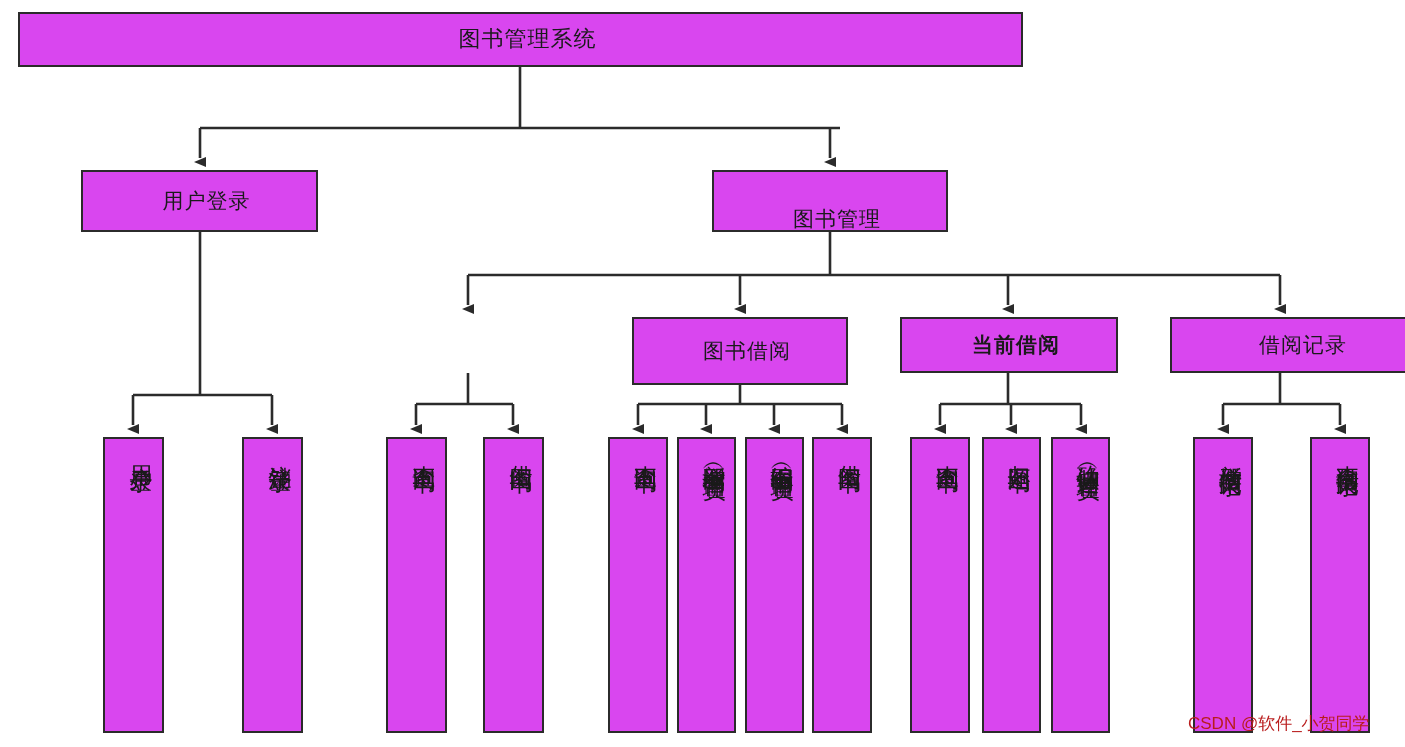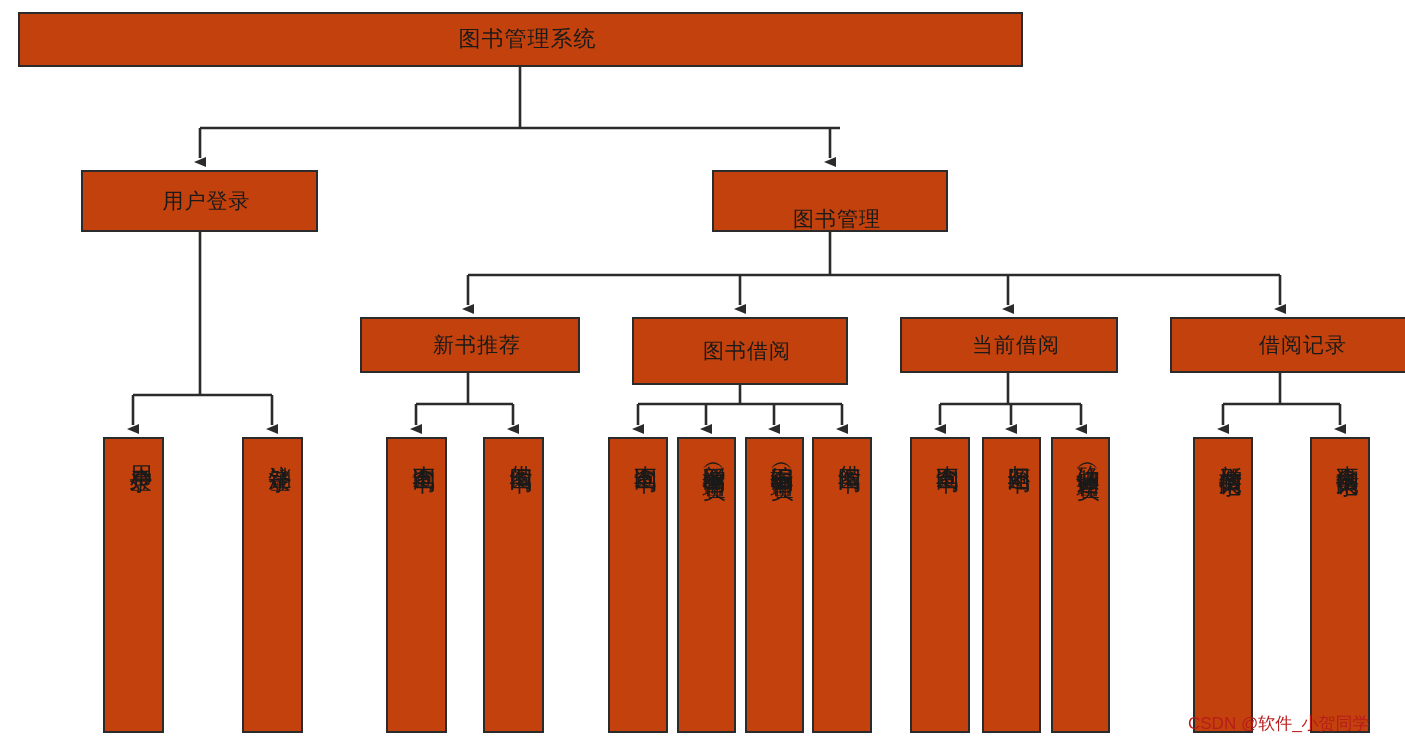--- a/index.html
+++ b/index.html
@@ -21,21 +21,21 @@
     position: absolute;
     left: 0;
     top: 0;
     width: 1405px;
     height: 747px;
   }
   .node {
     position: absolute;
     box-sizing: border-box;
     border: 2px solid #2b2b2b;
-    background: #c2410c;
+    background: #d946ef;
     display: flex;
     align-items: center;
     justify-content: center;
     color: #1a1a1a;
     padding-left: 14px;
   }
   .node.horizontal .label {
     writing-mode: horizontal-tb;
     font-size: 21px;
     letter-spacing: 1px;
@@ -125,27 +125,24 @@
     <span class="label">图书管理系统</span>
   </div>
 
   <div class="node horizontal" style="left:81px; top:170px; width:237px; height:62px;">
     <span class="label">用户登录</span>
   </div>
   <div class="node horizontal" style="left:712px; top:170px; width:236px; height:62px;align-items:flex-end;">
     <span class="label">图书管理</span>
   </div>
 
-  <div class="node horizontal" style="left:360px; top:317px; width:220px; height:56px;">
-    <span class="label">新书推荐</span>
-  </div>
   <div class="node horizontal" style="left:632px; top:317px; width:216px; height:68px;">
     <span class="label">图书借阅</span>
   </div>
-  <div class="node horizontal" style="left:900px; top:317px; width:218px; height:56px;">
+  <div class="node horizontal" style="left:900px; top:317px; width:218px; height:56px;font-weight:bold;">
     <span class="label">当前借阅</span>
   </div>
   <div class="node horizontal" style="left:1170px; top:317px; width:252px; height:56px;">
     <span class="label">借阅记录</span>
   </div>
 
   <div class="node vertical" style="left:103px; top:437px; width:61px; height:296px;">
     <span class="label">用户登录</span>
   </div>
   <div class="node vertical" style="left:242px; top:437px; width:61px; height:296px;">

